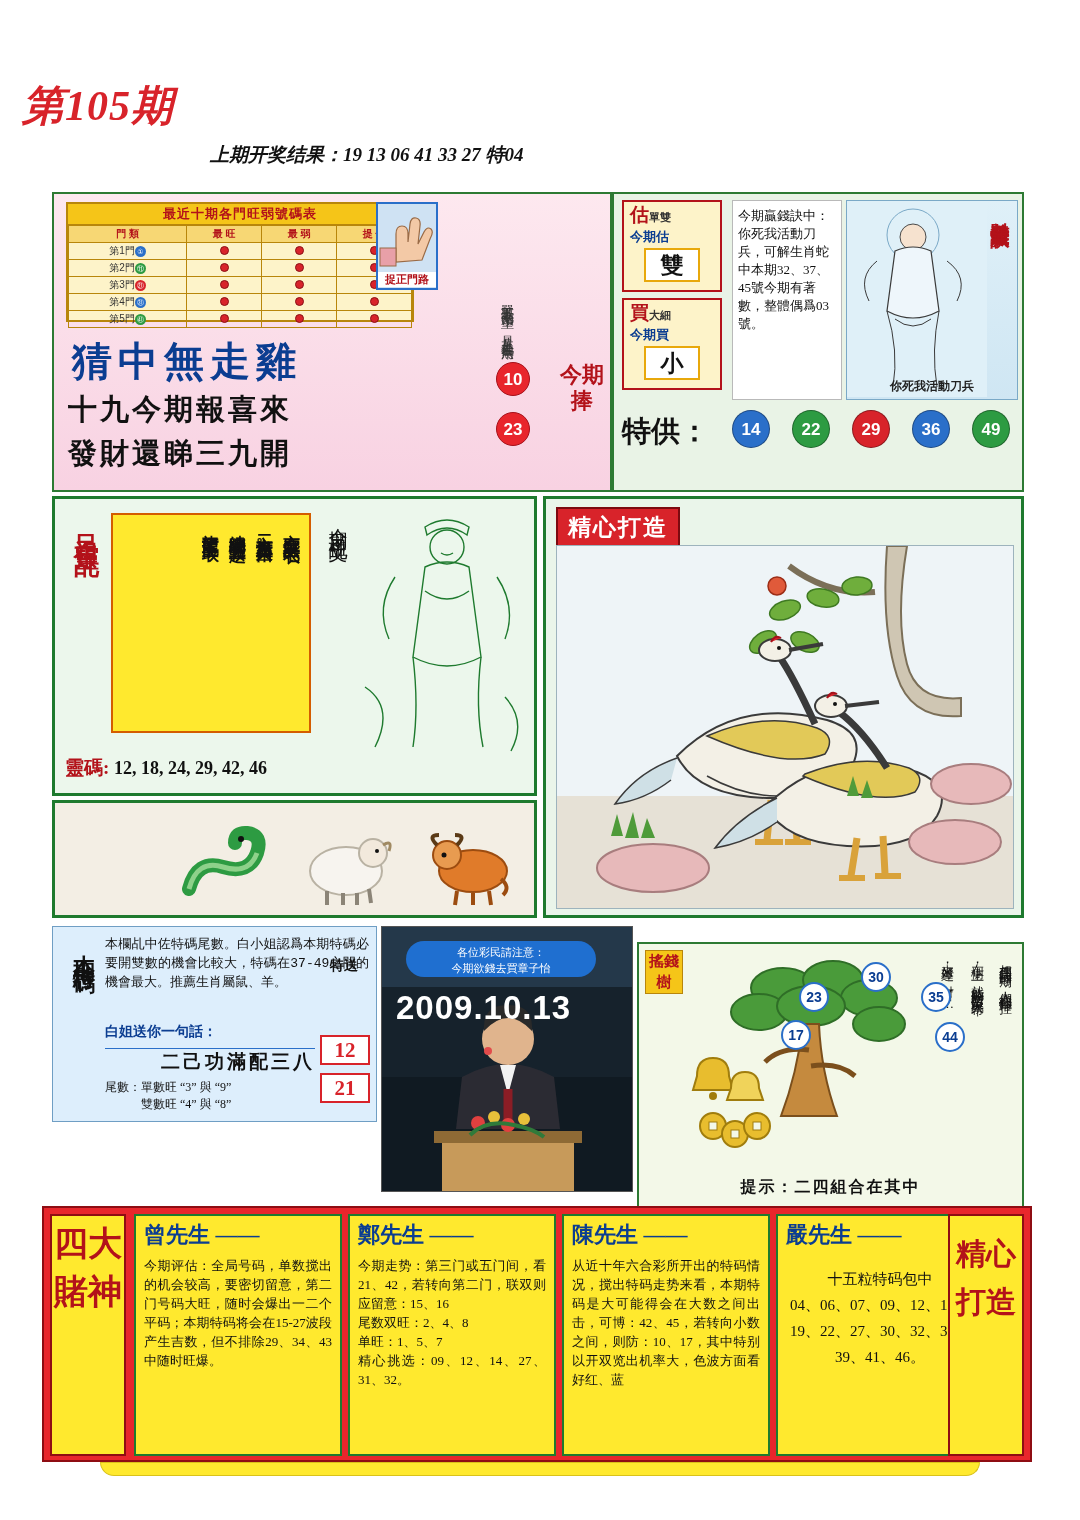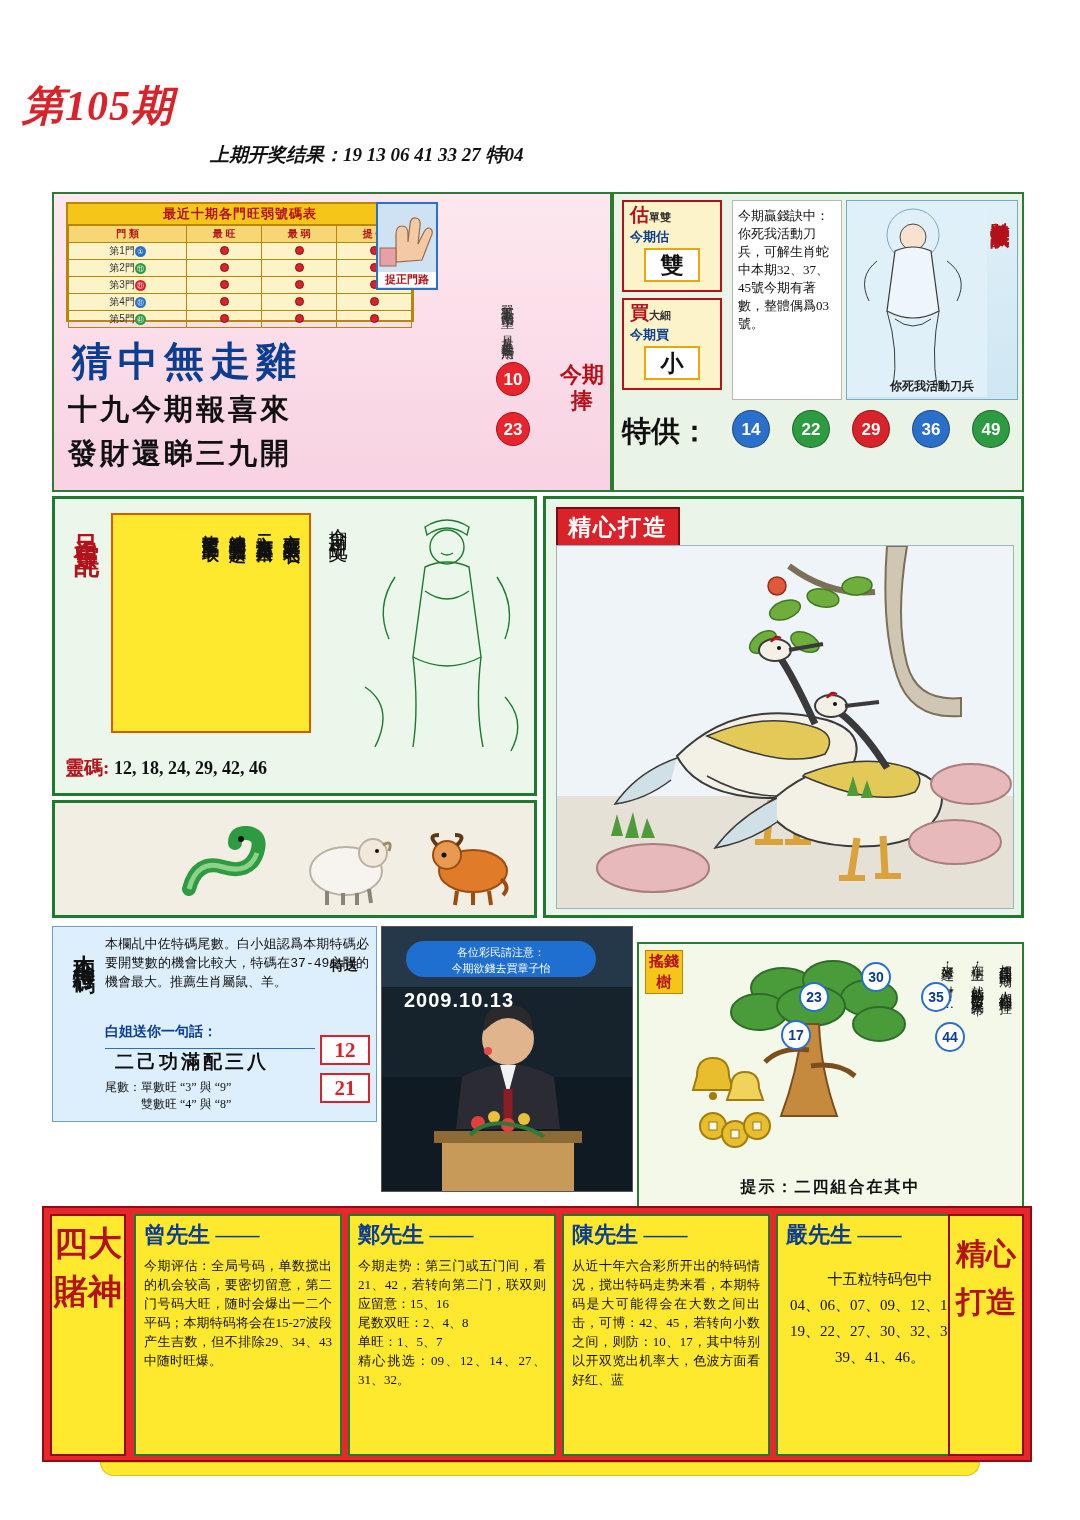--- a/index.html
+++ b/index.html
@@ -222,21 +222,21 @@
     text-align:justify;
   }
   .sc-line {
     position:absolute; left:52px; top:96px; width:210px; height:26px;
     border-bottom:1px solid #2a6fc9; font-family:"Liberation Serif",serif;
     font-size:14px; color:#0b3d91; font-weight:bold;
   }
   .sc-big {
     position:absolute; left:62px; top:122px; width:200px;
     font-family:"Liberation Serif",serif; font-size:19px; font-weight:bold; color:#111;
-    letter-spacing:3px; text-align:left;
+    letter-spacing:3px; text-align:right;
   }
   .sc-tail {
     position:absolute; left:52px; top:152px; width:216px;
     font-family:"Liberation Serif",serif; font-size:12px; color:#111; line-height:17px;
   }
   .sc-send {
     position:absolute; right:6px; top:30px; width:52px; text-align:center;
     font-family:"Liberation Serif",serif; font-size:14px; font-weight:bold; color:#111;
   }
   .sc-num {
@@ -250,21 +250,21 @@
     position:absolute; left:381px; top:926px; width:252px; height:266px;
     background:#1b2a36; border:1px solid #555; overflow:hidden;
   }
   .v-bubble {
     position:absolute; left:24px; top:14px; width:190px; height:36px;
     background:#1f6fd0; border-radius:18px; color:#fff; font-size:11px;
     text-align:center; line-height:16px; padding-top:3px;
   }
   .v-date {
     position:absolute; left:14px; top:62px; font-family:"Liberation Sans",sans-serif;
-    font-size:20px; font-weight:bold; color:#fff; letter-spacing:1px;margin-left:8px;
+    font-size:33px; font-weight:bold; color:#fff; letter-spacing:1px;
   }
 
   
   .panel-tree {
     position:absolute; left:637px; top:926px; width:387px; height:266px;
     background:#f3f8e8; border:2px solid #2d7a33;margin-top:16px;
   }
   .tree-badge {
     position:absolute; left:6px; top:6px; width:38px; height:44px;
     background:#f5c518; border:1px solid #b8860b;

